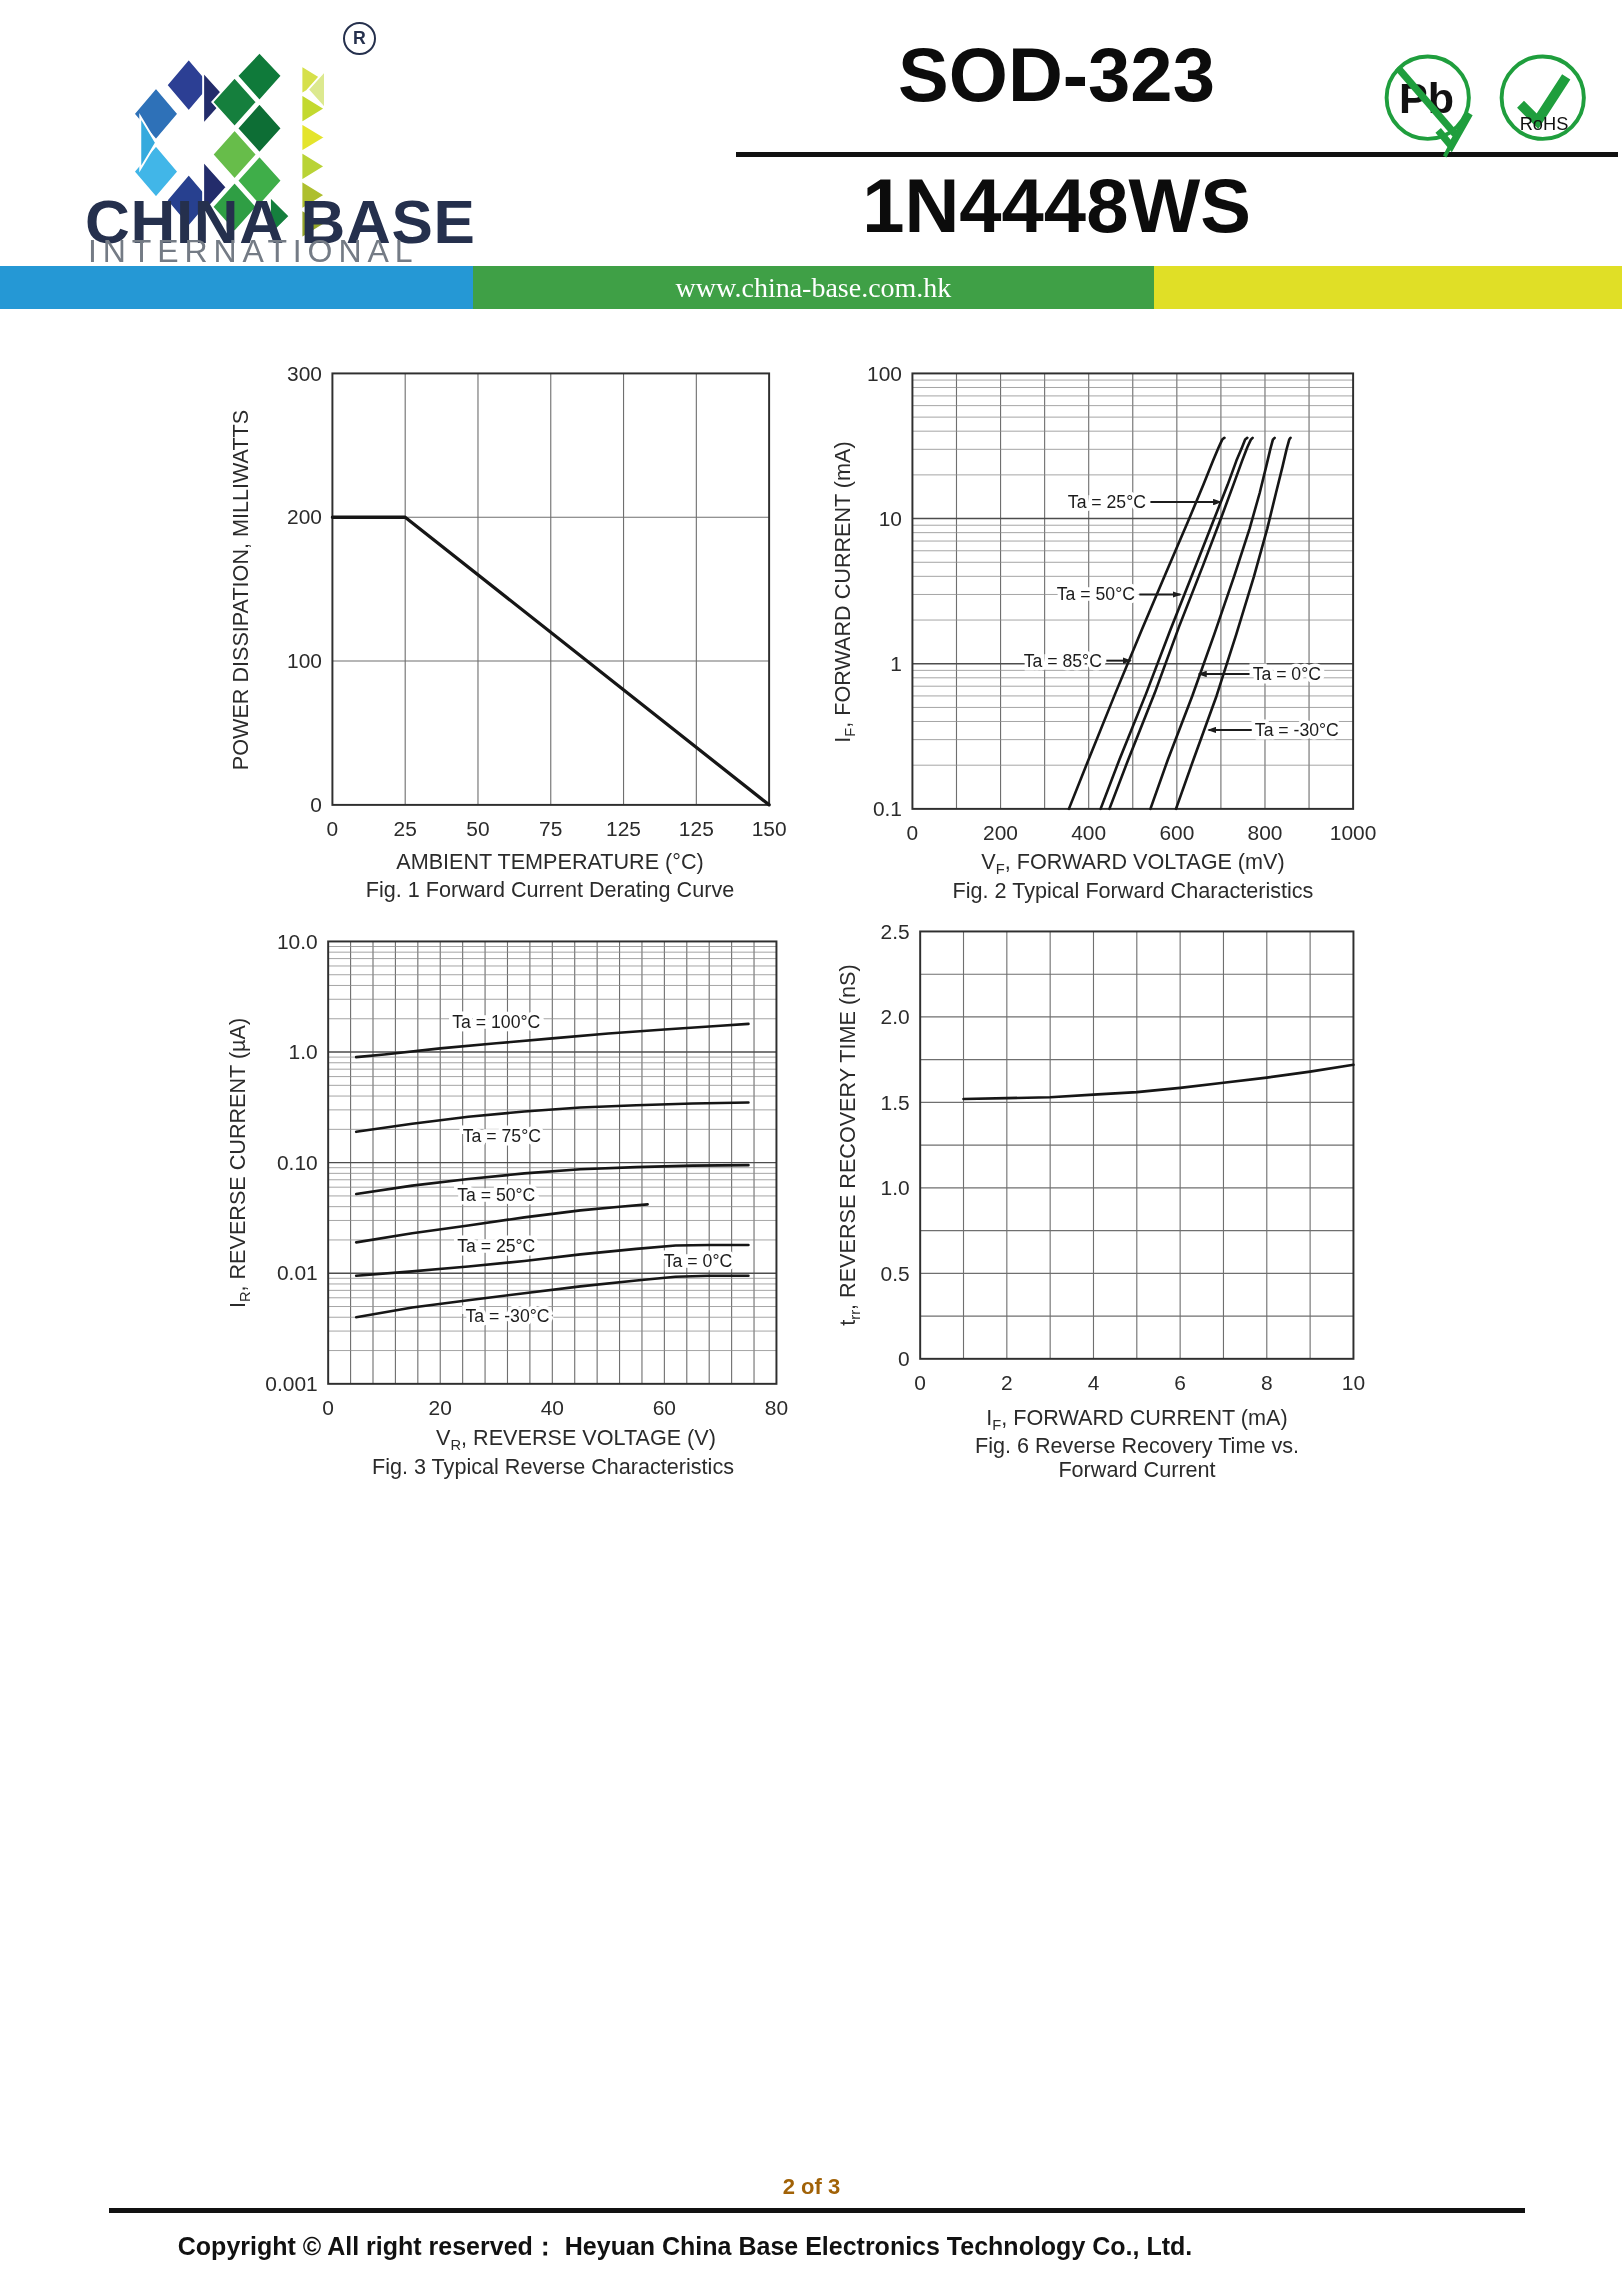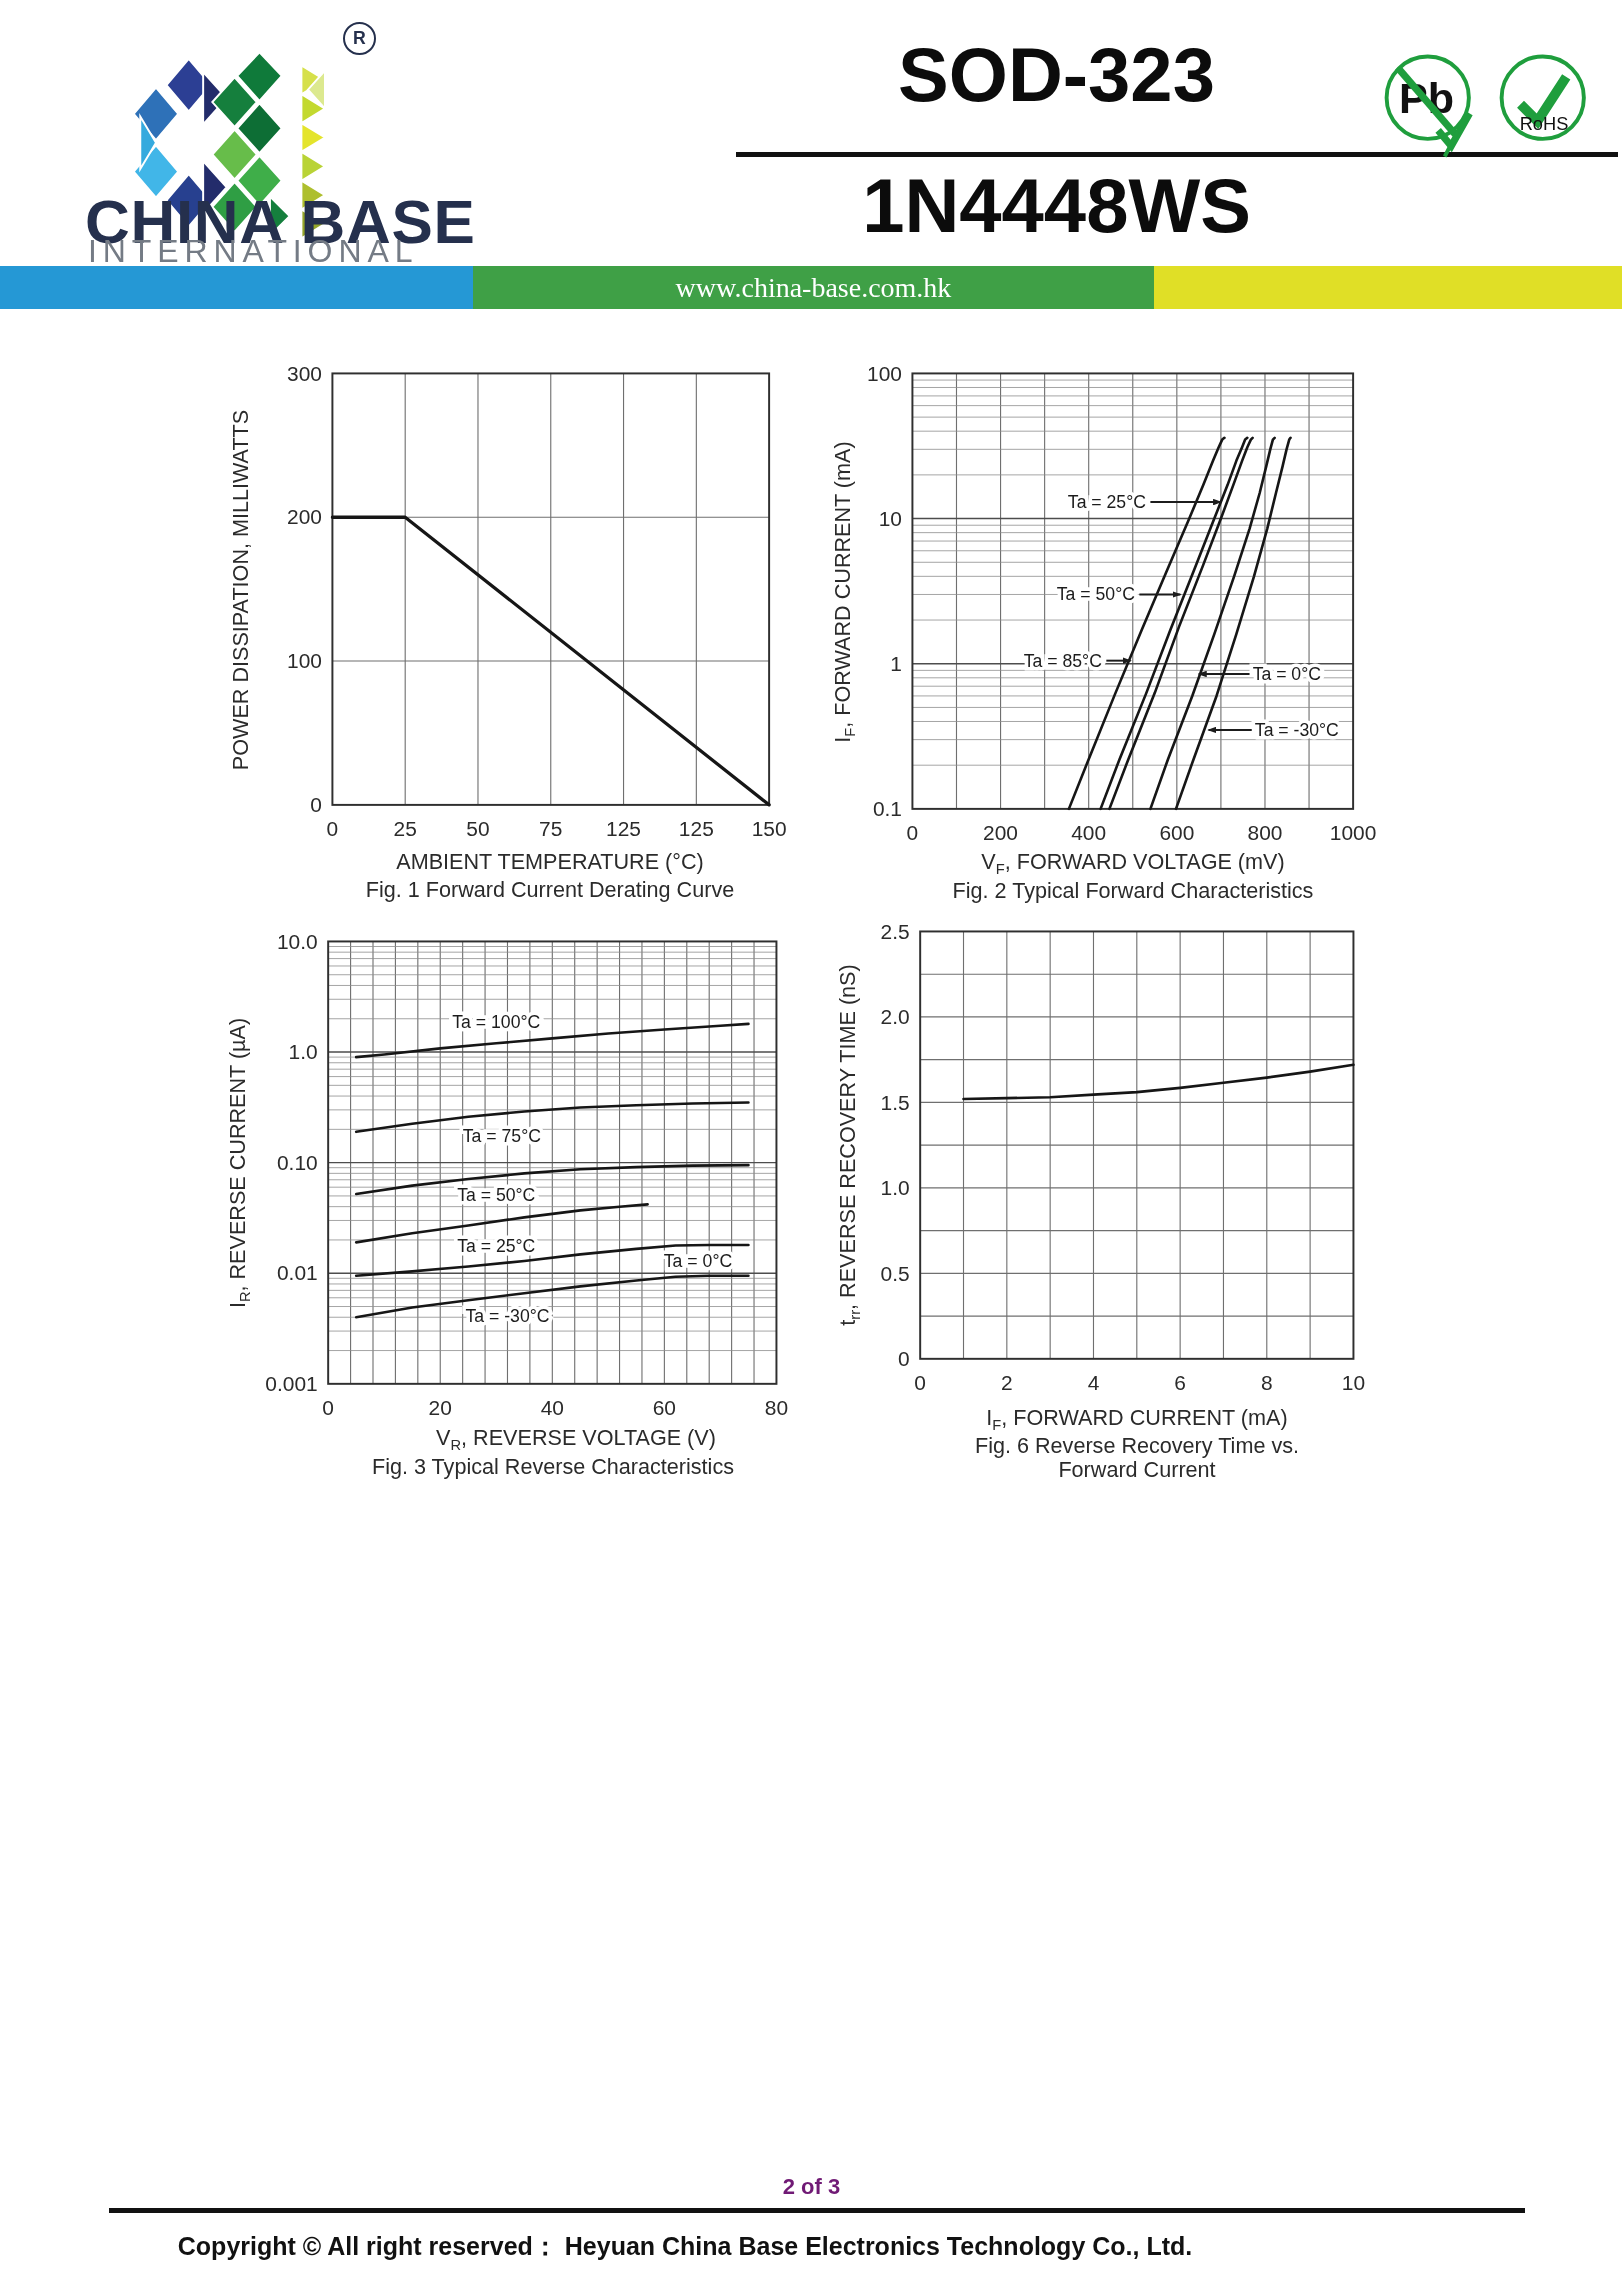--- a/index.html
+++ b/index.html
@@ -12,21 +12,21 @@
            text-align:center;line-height:29px;font-size:17.7px;font-weight:bold;color:#25304d;}
   .pkg{width:595px;text-align:center;font-size:76px;font-weight:bold;letter-spacing:0px;color:#0c0c0c;}
   .hline{background:#111;}
   .banner-seg{height:43px;top:266px;}
   .banner-url{width:681px;text-align:center;font-family:"Liberation Serif",serif;
               font-size:28px;color:#ffffff;line-height:43px;}
   .axis-title{font-size:21.6px;color:#2b2b2b;white-space:nowrap;transform:translate(-50%,-50%);}
   .axis-title.rot{transform:translate(-50%,-50%) rotate(-90deg);}
   .caption{font-size:21.6px;color:#2b2b2b;white-space:nowrap;transform:translate(-50%,-50%);}
   .sub{font-size:0.68em;vertical-align:-0.28em;}
-  .footer-page{width:1623px;text-align:center;font-size:22px;font-weight:bold;color:#701a75;}
+  .footer-page{width:1623px;text-align:center;font-size:22px;font-weight:bold;color:#a16207;}
   .footer-copy{width:1370px;text-align:center;font-size:25px;font-weight:bold;color:#111;}
   svg{display:block;}
 </style>
 </head>
 <body>
 
 <div class="page">
 
   <svg class="abs" style="left:118px;top:51px;" width="262" height="190" aria-hidden="true" viewBox="0 0 400 290">
 

